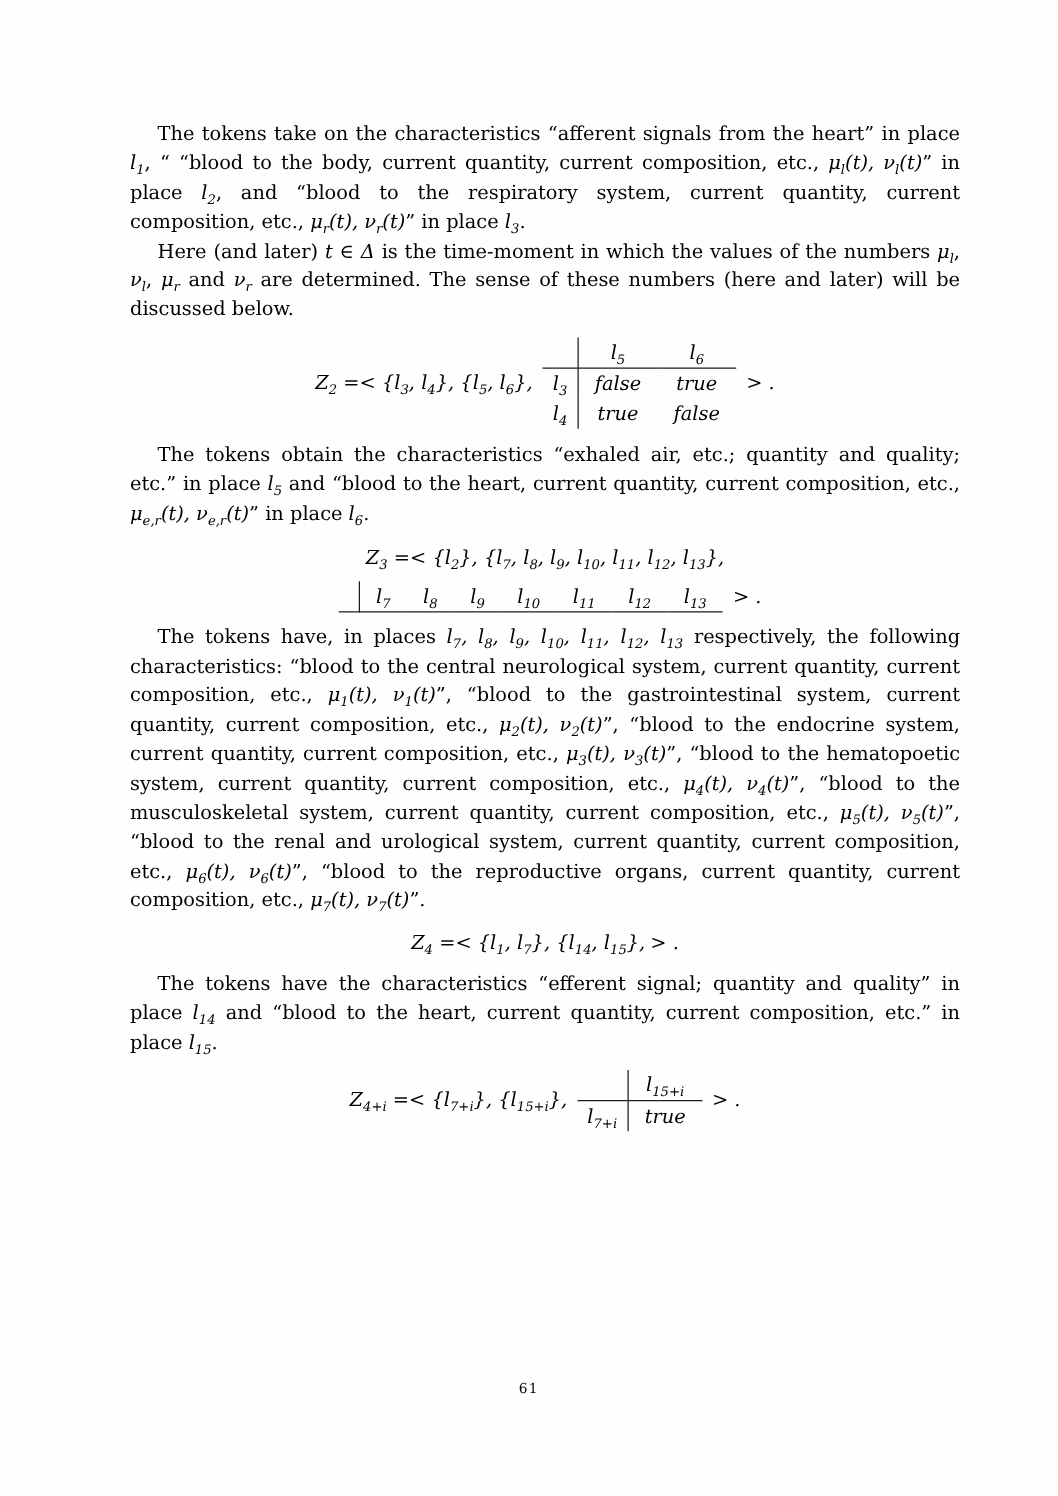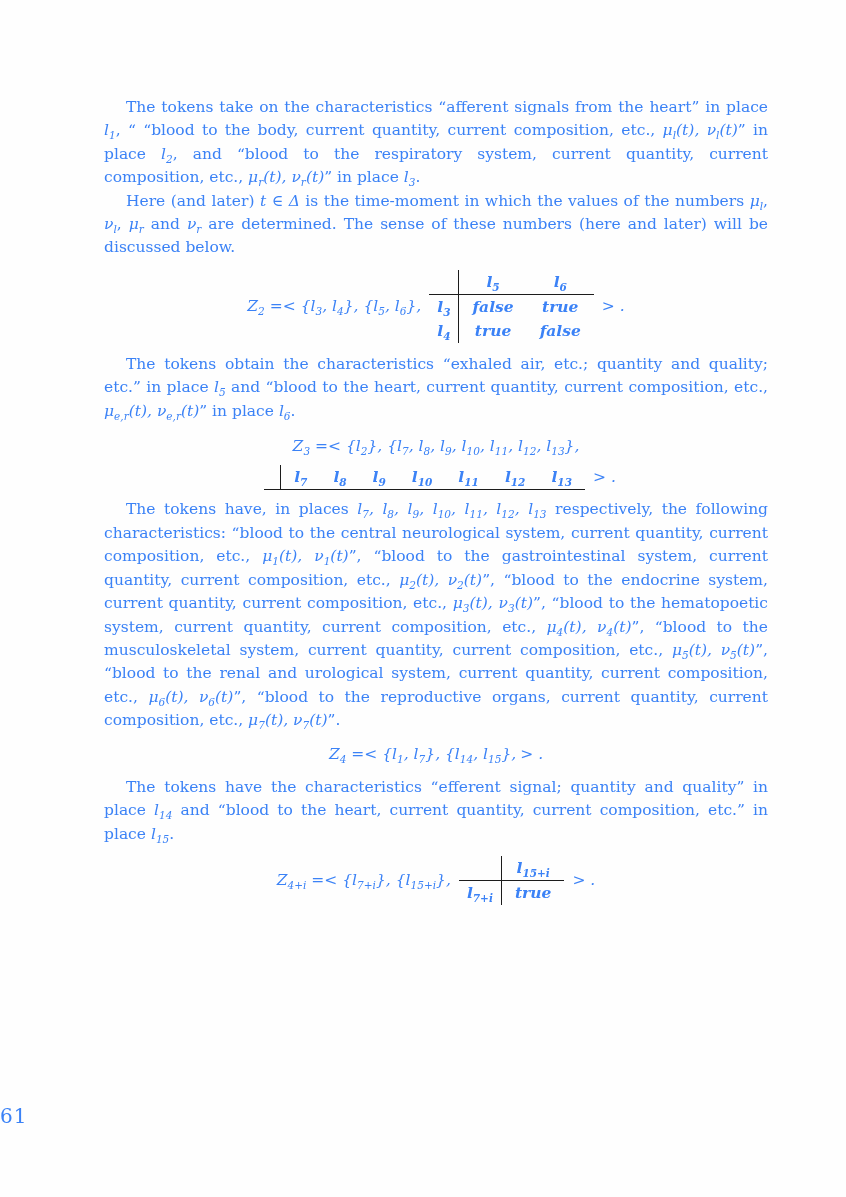--- a/index.html
+++ b/index.html
@@ -2,21 +2,21 @@
 <html lang="en"><head>
 <meta charset="utf-8">
 <style>
   html, body { margin: 0; padding: 0; background: #ffffff; }
   .page {
     position: relative;
     width: 846px;
     height: 1197px;
     background: #fefefe;
     font-family: "DejaVu Serif", "DejaVu Sans", serif;
-    color: #3b82f6;
+    color: #000000;
     overflow: hidden;
   }
   .content {
     position: absolute;
     left: 104px;
     top: 96px;
     width: 664px;
     font-size: 15.5px;
     line-height: 23.4px;
     text-align: justify;
@@ -47,21 +47,20 @@
   }
   .formula-row2 {
     display: flex;
     justify-content: center;
     align-items: center;
     font-style: italic;
   }
   .ftable {
     border-collapse: collapse;
     margin: 0 4px 0 8px;
-    font-weight: bold;
   }
   .ftable td {
     text-align: center;
     padding: 1px 13px;
     font-size: 15.5px;
     line-height: 22px;
   }
   .ftable td.lbl {
     border-right: 1.4px solid #1c1c1c;
     padding: 1px 8px;
@@ -70,22 +69,22 @@
   .ftable tr.hdr td {
     border-bottom: 1.4px solid #1c1c1c;
   }
   .frhs { margin-left: 4px; white-space: nowrap; }
   .flhs { white-space: nowrap; text-align: right; }
   .pageno {
     position: absolute;
     top: 1104px;
     left: 0;
     width: 100%;
-    text-align: left;
-    font-size: 20px;
+    text-align: center;
+    font-size: 11px;
     letter-spacing: 1px;
   }
 </style>
 </head>
 <body>
 
 <div class="page">
   <div class="content">
 
     <p class="para"><span>The tokens take on the characteristics “afferent signals from the heart” in place </span><span class="mi">l<sub>1</sub></span><span>, “ “blood to the body, current quantity, current composition, etc., </span><span class="mi">μ<sub>l</sub>(t), ν<sub>l</sub>(t)</span><span>” in place </span><span class="mi">l<sub>2</sub></span><span>, and “blood to the respiratory system, current quantity, current composition, etc., </span><span class="mi">μ<sub>r</sub>(t), ν<sub>r</sub>(t)</span><span>” in place </span><span class="mi">l<sub>3</sub></span><span>.</span></p>

